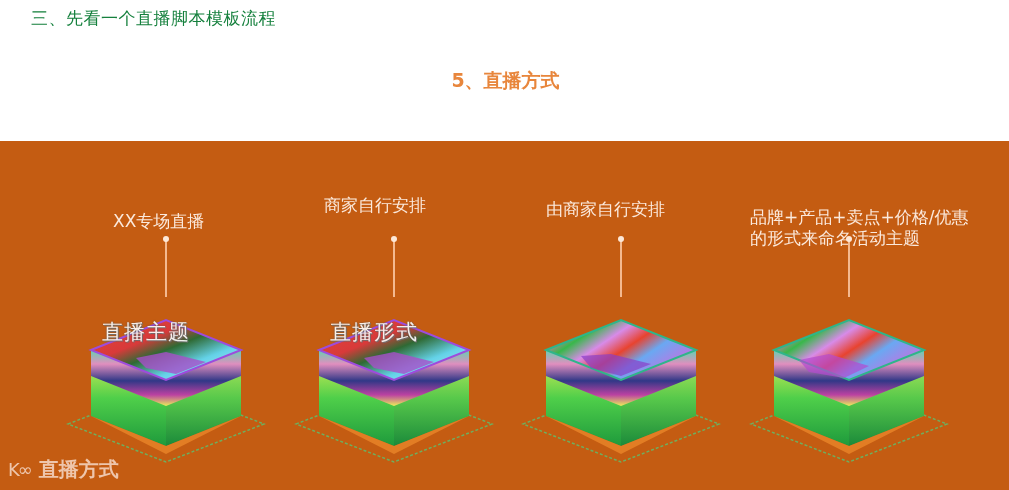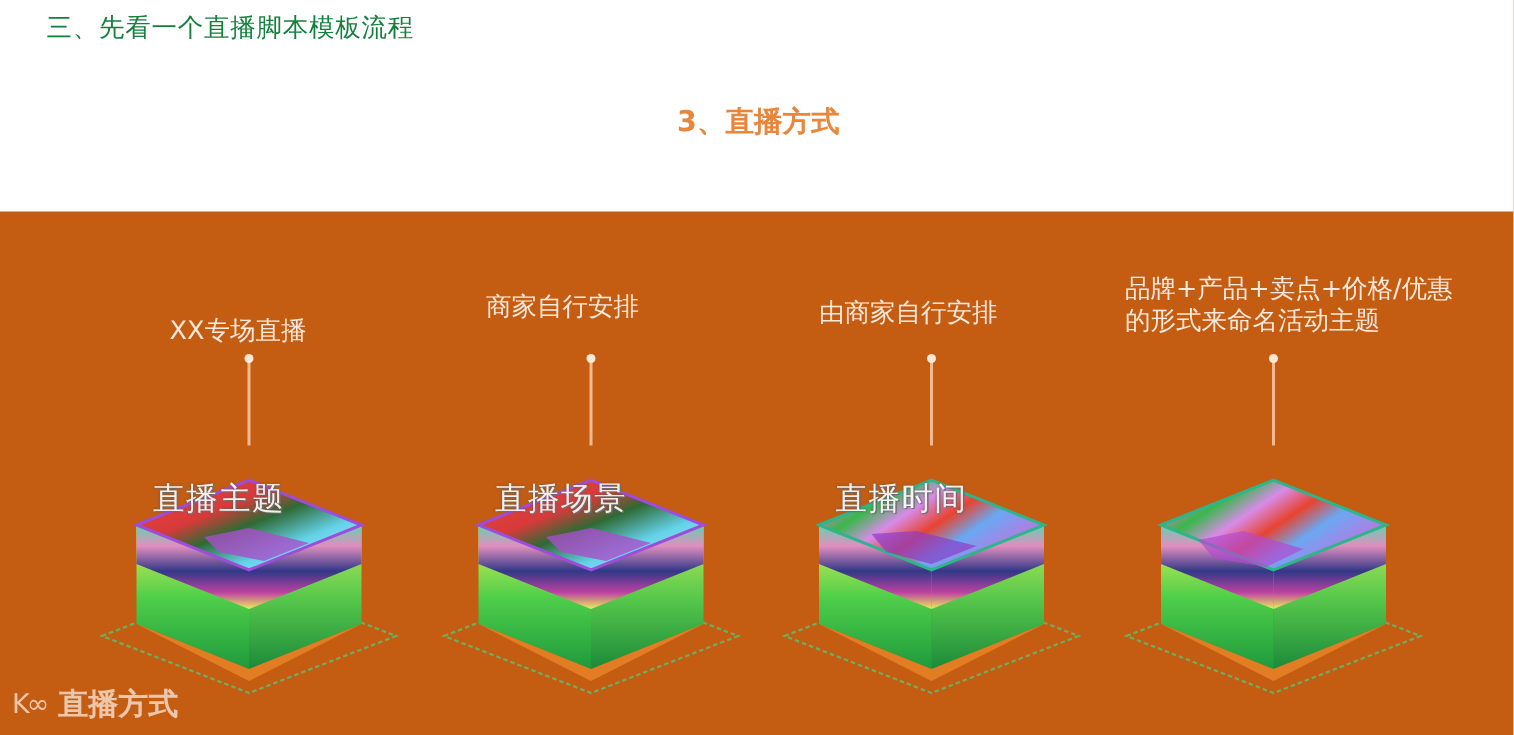--- a/index.html
+++ b/index.html
@@ -16,21 +16,21 @@
       padding-left: 2px;
     }
     .band {
       position: absolute; left: 0; top: 141px; width: 1009px; height: 349px;
       background: #c45c12;
     }
     .label {
       position: absolute; color: #fbe9dc; font-size: 17px; line-height: 21px;
       white-space: nowrap;
     }
-    .label.multi { white-space: normal; width: 220px; }
+    .label.multi { white-space: normal; width: 220px; margin-top: 24px; }
     .connector {
       position: absolute; width: 2px; background: #f4b98f;
     }
     .connector::before {
       content: ""; position: absolute; left: -2px; top: -3px;
       width: 6px; height: 6px; border-radius: 50%; background: #fde8d8;
     }
     .cube { position: absolute; width: 200px; height: 190px; }
     .cube svg { width: 200px; height: 190px; display: block; }
     .cube-text {
@@ -41,21 +41,21 @@
     .watermark {
       position: absolute; left: 8px; top: 456px; display: flex; align-items: center;
       color: #f3d2bd; font-size: 20px; font-weight: bold; opacity: 0.9;
     }
     .watermark .logo { font-size: 18px; margin-right: 8px; letter-spacing: -2px; font-weight: normal; }
   </style>
 </head>
 <body>
 
 <div class="section-heading">三、先看一个直播脚本模板流程</div>
-<div class="slide-title">3、直播方式</div>
+<div class="slide-title">5、直播方式</div>
 
 <div class="band"></div>
 
 <div class="label" style="left:113px; top:211px;">XX专场直播</div>
 <div class="connector" style="left:165px; top:239px; height:58px;"></div>
 <div class="cube" style="left:66px; top:296px;">
   <svg viewBox="0 0 200 190">
     <defs>
       <linearGradient id="gl" x1="0" y1="0" x2="0" y2="1">
         <stop offset="0" stop-color="#f7f35a"></stop>
@@ -100,21 +100,21 @@
   <svg viewBox="0 0 200 190">
     <polygon points="2,128 100,90 198,128 100,166" fill="none" stroke="#6fae5e" stroke-width="1.5" stroke-dasharray="3,2"></polygon>
     <polygon points="25,54 100,84 100,150 25,120" fill="url(#gl)"></polygon>
     <polygon points="100,84 175,54 175,120 100,150" fill="url(#gr)"></polygon>
     <polygon points="25,54 100,84 100,110 25,80" fill="url(#gband)" opacity="0.95"></polygon>
     <polygon points="100,84 175,54 175,80 100,110" fill="url(#gband)" opacity="0.95"></polygon>
     <polygon points="25,54 100,24 175,54 100,84" fill="url(#gtop)" stroke="#9d4cdc" stroke-width="2"></polygon>
     <polygon points="70,62 100,56 140,66 110,78 80,72" fill="#a94fc9" opacity="0.8"></polygon>
     <polygon points="25,120 100,150 175,120 100,158" fill="#f08b2c" opacity="0.7"></polygon>
   </svg>
-  <div class="cube-text">直播场景</div>
+  <div class="cube-text">直播形式</div>
 </div>
 
 <div class="label" style="left:546px; top:200px;font-family:Liberation Mono, monospace;">由商家自行安排</div>
 <div class="connector" style="left:620px; top:239px; height:58px;"></div>
 <div class="cube" style="left:521px; top:296px;">
   <svg viewBox="0 0 200 190">
     <defs>
       <linearGradient id="gstripe" x1="0" y1="0" x2="1" y2="0.6">
         <stop offset="0" stop-color="#3ccf7a"></stop>
           <stop offset="0.15" stop-color="#f06ad0"></stop>
@@ -127,21 +127,20 @@
     </defs>
     <polygon points="2,128 100,90 198,128 100,166" fill="none" stroke="#6fae5e" stroke-width="1.5" stroke-dasharray="3,2"></polygon>
     <polygon points="25,54 100,84 100,150 25,120" fill="url(#gl)"></polygon>
     <polygon points="100,84 175,54 175,120 100,150" fill="url(#gr)"></polygon>
     <polygon points="25,54 100,84 100,110 25,80" fill="url(#gband)" opacity="0.95"></polygon>
     <polygon points="100,84 175,54 175,80 100,110" fill="url(#gband)" opacity="0.95"></polygon>
     <polygon points="25,54 100,24 175,54 100,84" fill="url(#gstripe)" stroke="#2fb58a" stroke-width="2"></polygon>
     <polygon points="60,60 90,58 130,68 100,80 70,72" fill="#8a3ec8" opacity="0.7"></polygon>
     <polygon points="25,120 100,150 175,120 100,158" fill="#f08b2c" opacity="0.7"></polygon>
   </svg>
-  <div class="cube-text">直播时间</div>
 </div>
 
 <div class="label multi" style="left:750px; top:183px;">品牌+产品+卖点+价格/优惠的形式来命名活动主题</div>
 <div class="connector" style="left:848px; top:239px; height:58px;"></div>
 <div class="cube" style="left:749px; top:296px;">
   <svg viewBox="0 0 200 190">
     <polygon points="2,128 100,90 198,128 100,166" fill="none" stroke="#6fae5e" stroke-width="1.5" stroke-dasharray="3,2"></polygon>
     <polygon points="25,54 100,84 100,150 25,120" fill="url(#gl)"></polygon>
     <polygon points="100,84 175,54 175,120 100,150" fill="url(#gr)"></polygon>
     <polygon points="25,54 100,84 100,110 25,80" fill="url(#gband)" opacity="0.95"></polygon>

